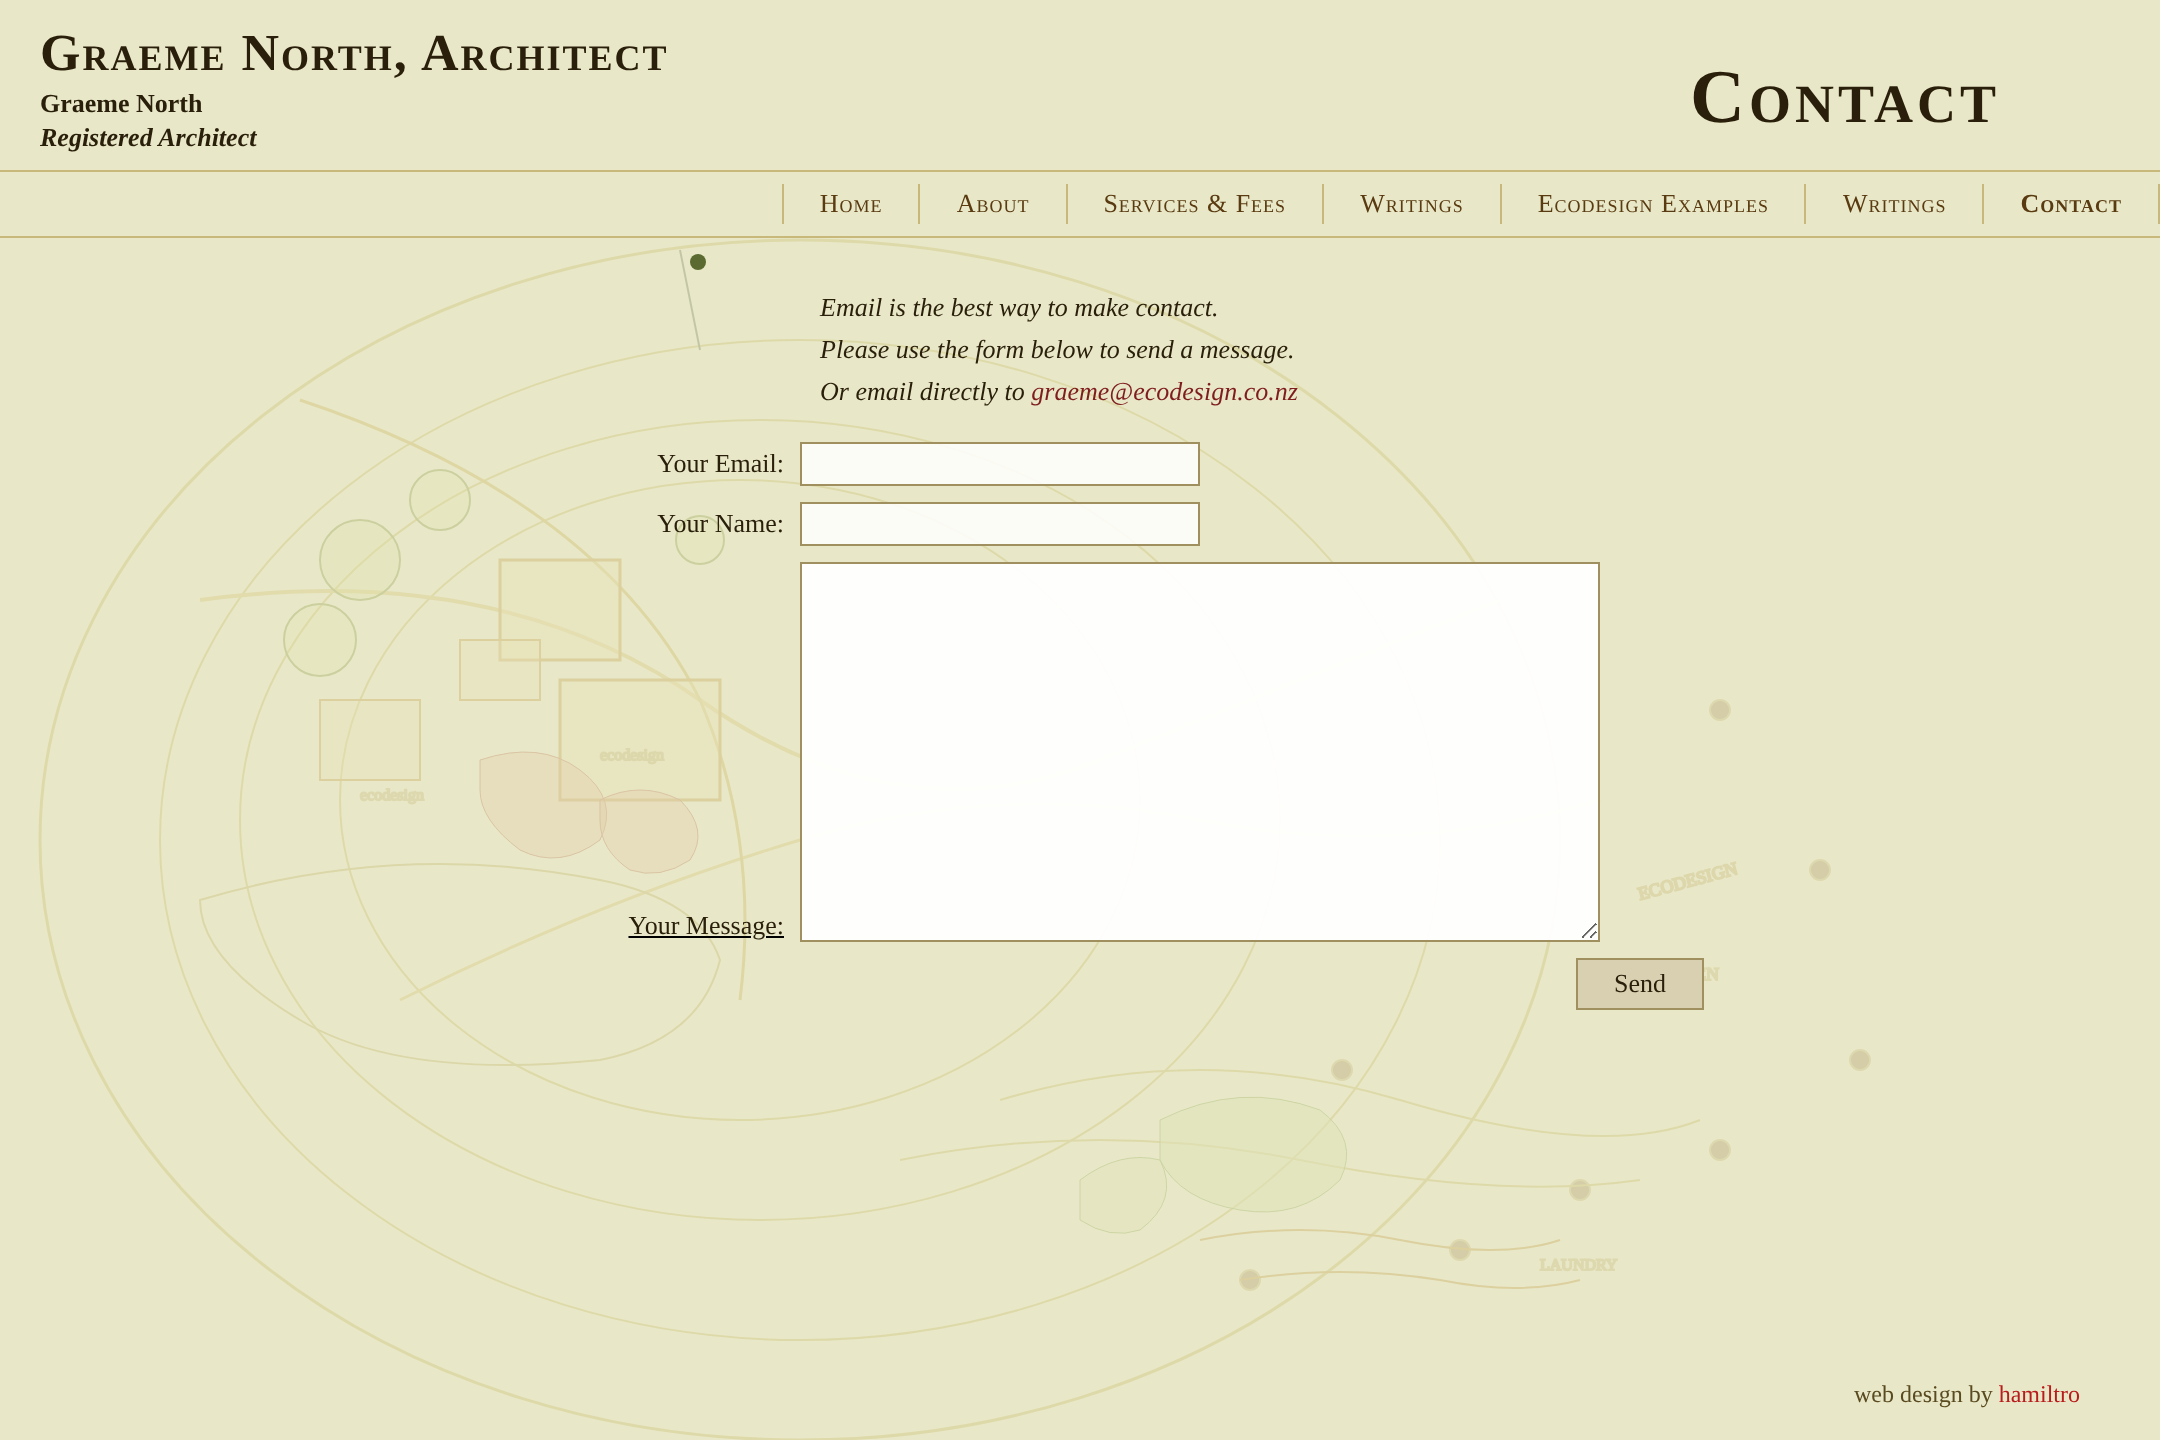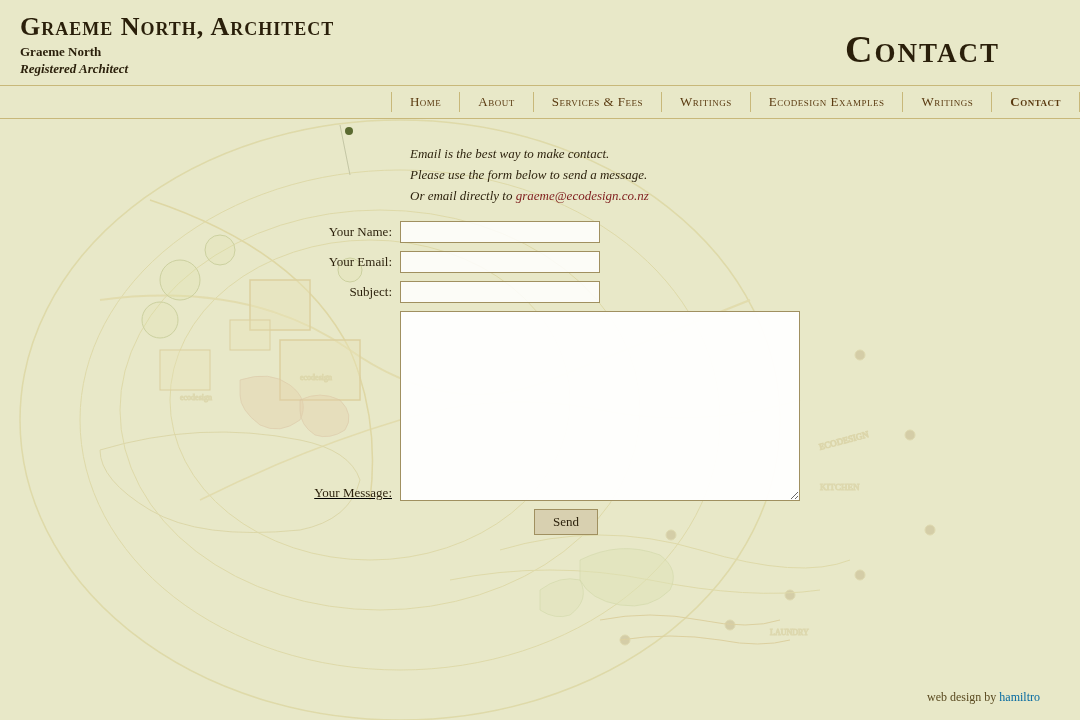--- a/index.html
+++ b/index.html
@@ -174,21 +174,21 @@
       resize: both;
     }
 
     .form-row.message-row {
       align-items: flex-end;
       text-decoration: underline;
     }
 
     .send-row {
       display: flex;
-      justify-content: center;
+      justify-content: flex-end;
       margin-left: 280px;
       margin-top: 5px;
       padding-right: 228px;
     }
 
     .send-button {
       background: #d8d0b0;
       border: 1px solid #a09060;
       padding: 4px 18px;
       font-size: 13px;
@@ -200,21 +200,21 @@
     
     .footer {
       position: absolute;
       bottom: 15px;
       right: 40px;
       font-size: 12px;
       color: #5a4a20;
     }
 
     .footer a {
-      color: #0369a1;
+      color: #b91c1c;
       text-decoration: none;
     }
 
     
     .nav-dot {
       display: inline-block;
       width: 8px;
       height: 8px;
       background: #5a6a30;
       border-radius: 50%;
@@ -313,29 +313,25 @@
       <p>Email is the best way to make contact.</p>
       <p>Please use the form below to send a message.</p>
       <p>
         <span>Or email directly to </span>
         <a href="mailto:graeme@ecodesign.co.nz">graeme@ecodesign.co.nz</a>
       </p>
     </div>
 
     <form class="contact-form">
       <div class="form-row">
-        <label>Your Name:</label>
-        <input type="text" style="">
-      </div>
-      <div class="form-row">
         <label>Your Email:</label>
         <input type="text" style="">
       </div>
       <div class="form-row">
-        <label>Subject:</label>
+        <label>Your Name:</label>
         <input type="text" style="">
       </div>
       <div class="form-row message-row">
         <label>Your Message:</label>
         <textarea style=""></textarea>
       </div>
     </form>
 
     <div class="send-row">
       <button class="send-button">Send</button>

